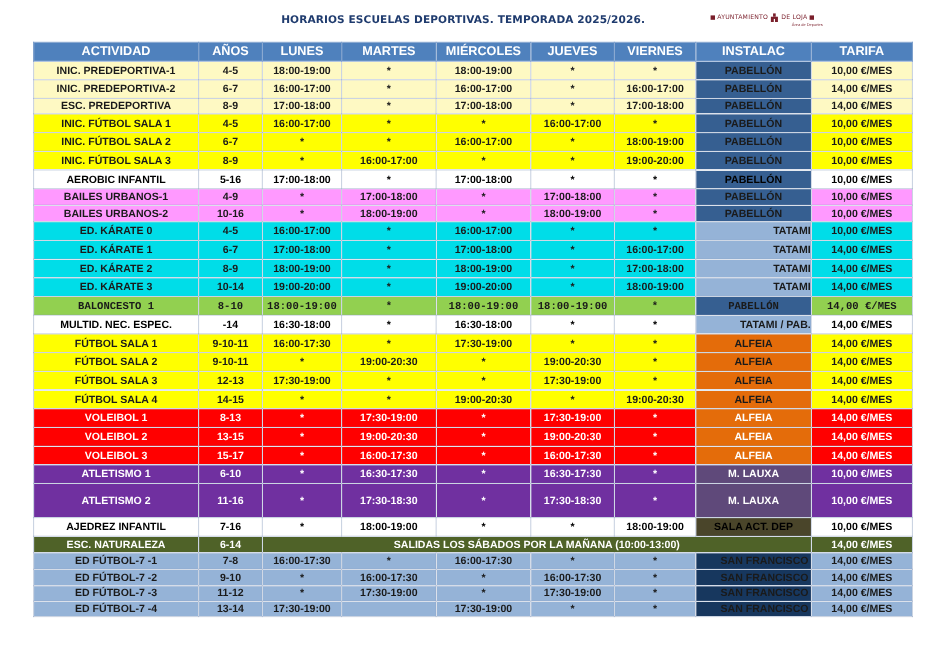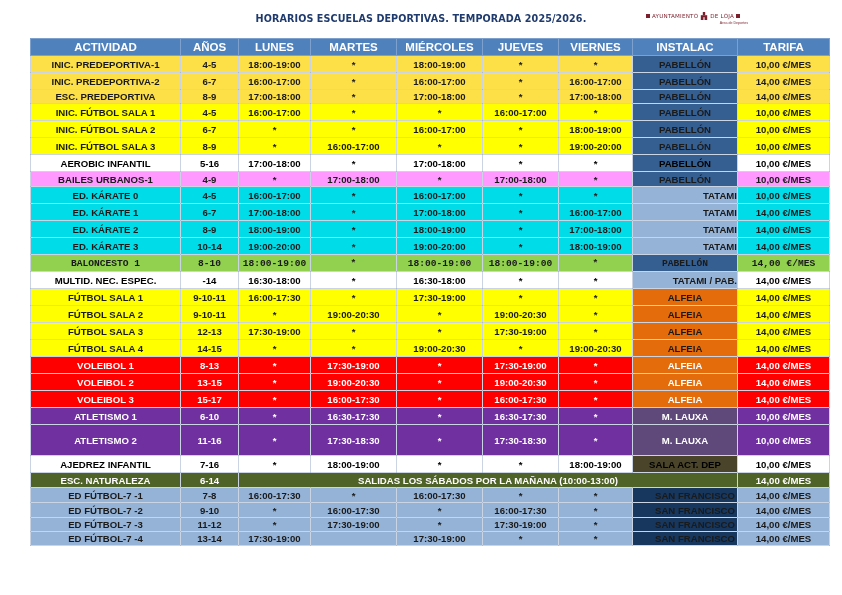--- a/index.html
+++ b/index.html
@@ -38,21 +38,21 @@
     background: #4f81bd; color: #ffffff; font-size: 11.5px; height: 16px;
     border: 1px solid #7ea0cc;
   }
   td.inst { color: #ffffff; }
   td.inst.dark { background: #365f91 !important; }
   td.inst.light { background: #95b3d7 !important; color: #1a1a1a; text-align: right; }
   td.inst.orange { background: #e46c0a !important; }
   td.inst.mauve { background: #5f497a !important; }
   td.inst.olive { background: #4a452a !important; }
   td.inst.navy { background: #17375e !important; padding-left: 20px; }
-  tr.r-grey td { background: #fde047; color: #1a1a1a; }
+  tr.r-grey td { background: #fef9c3; color: #1a1a1a; }
   tr.r-yellow td { background: #ffff00; color: #1a1a1a; }
   tr.r-white td { background: #ffffff; color: #000000; }
   tr.r-pink td { background: #ff99ff; color: #1a1a1a; }
   tr.r-cyan td { background: #00dde8; color: #1a1a1a; }
   tr.r-green td { background: #92d050; color: #1a1a1a; font-family: Liberation Mono, monospace; }
   tr.r-red td { background: #ff0000; color: #ffffff; }
   tr.r-purple td { background: #7030a0; color: #ffffff; }
   tr.r-olive td { background: #4f6228; color: #ffffff; }
   tr.r-blue td { background: #95b3d7; color: #1a1a1a; }
 </style>
@@ -183,20 +183,31 @@
         <td>BAILES URBANOS-1</td>
         <td>4-9</td>
         <td>*</td>
         <td>17:00-18:00</td>
         <td>*</td>
         <td>17:00-18:00</td>
         <td>*</td>
         <td class="inst dark">PABELLÓN</td>
         <td>10,00 €/MES</td>
       </tr>
+      <tr class="r-pink" style="height: 15px;">
+        <td>BAILES URBANOS-2</td>
+        <td>10-16</td>
+        <td>*</td>
+        <td>18:00-19:00</td>
+        <td>*</td>
+        <td>18:00-19:00</td>
+        <td>*</td>
+        <td class="inst dark">PABELLÓN</td>
+        <td>10,00 €/MES</td>
+      </tr>
       <tr class="r-cyan" style="height: 17px;">
         <td>ED. KÁRATE 0</td>
         <td>4-5</td>
         <td>16:00-17:00</td>
         <td>*</td>
         <td>16:00-17:00</td>
         <td>*</td>
         <td>*</td>
         <td class="inst light">TATAMI</td>
         <td>10,00 €/MES</td>

